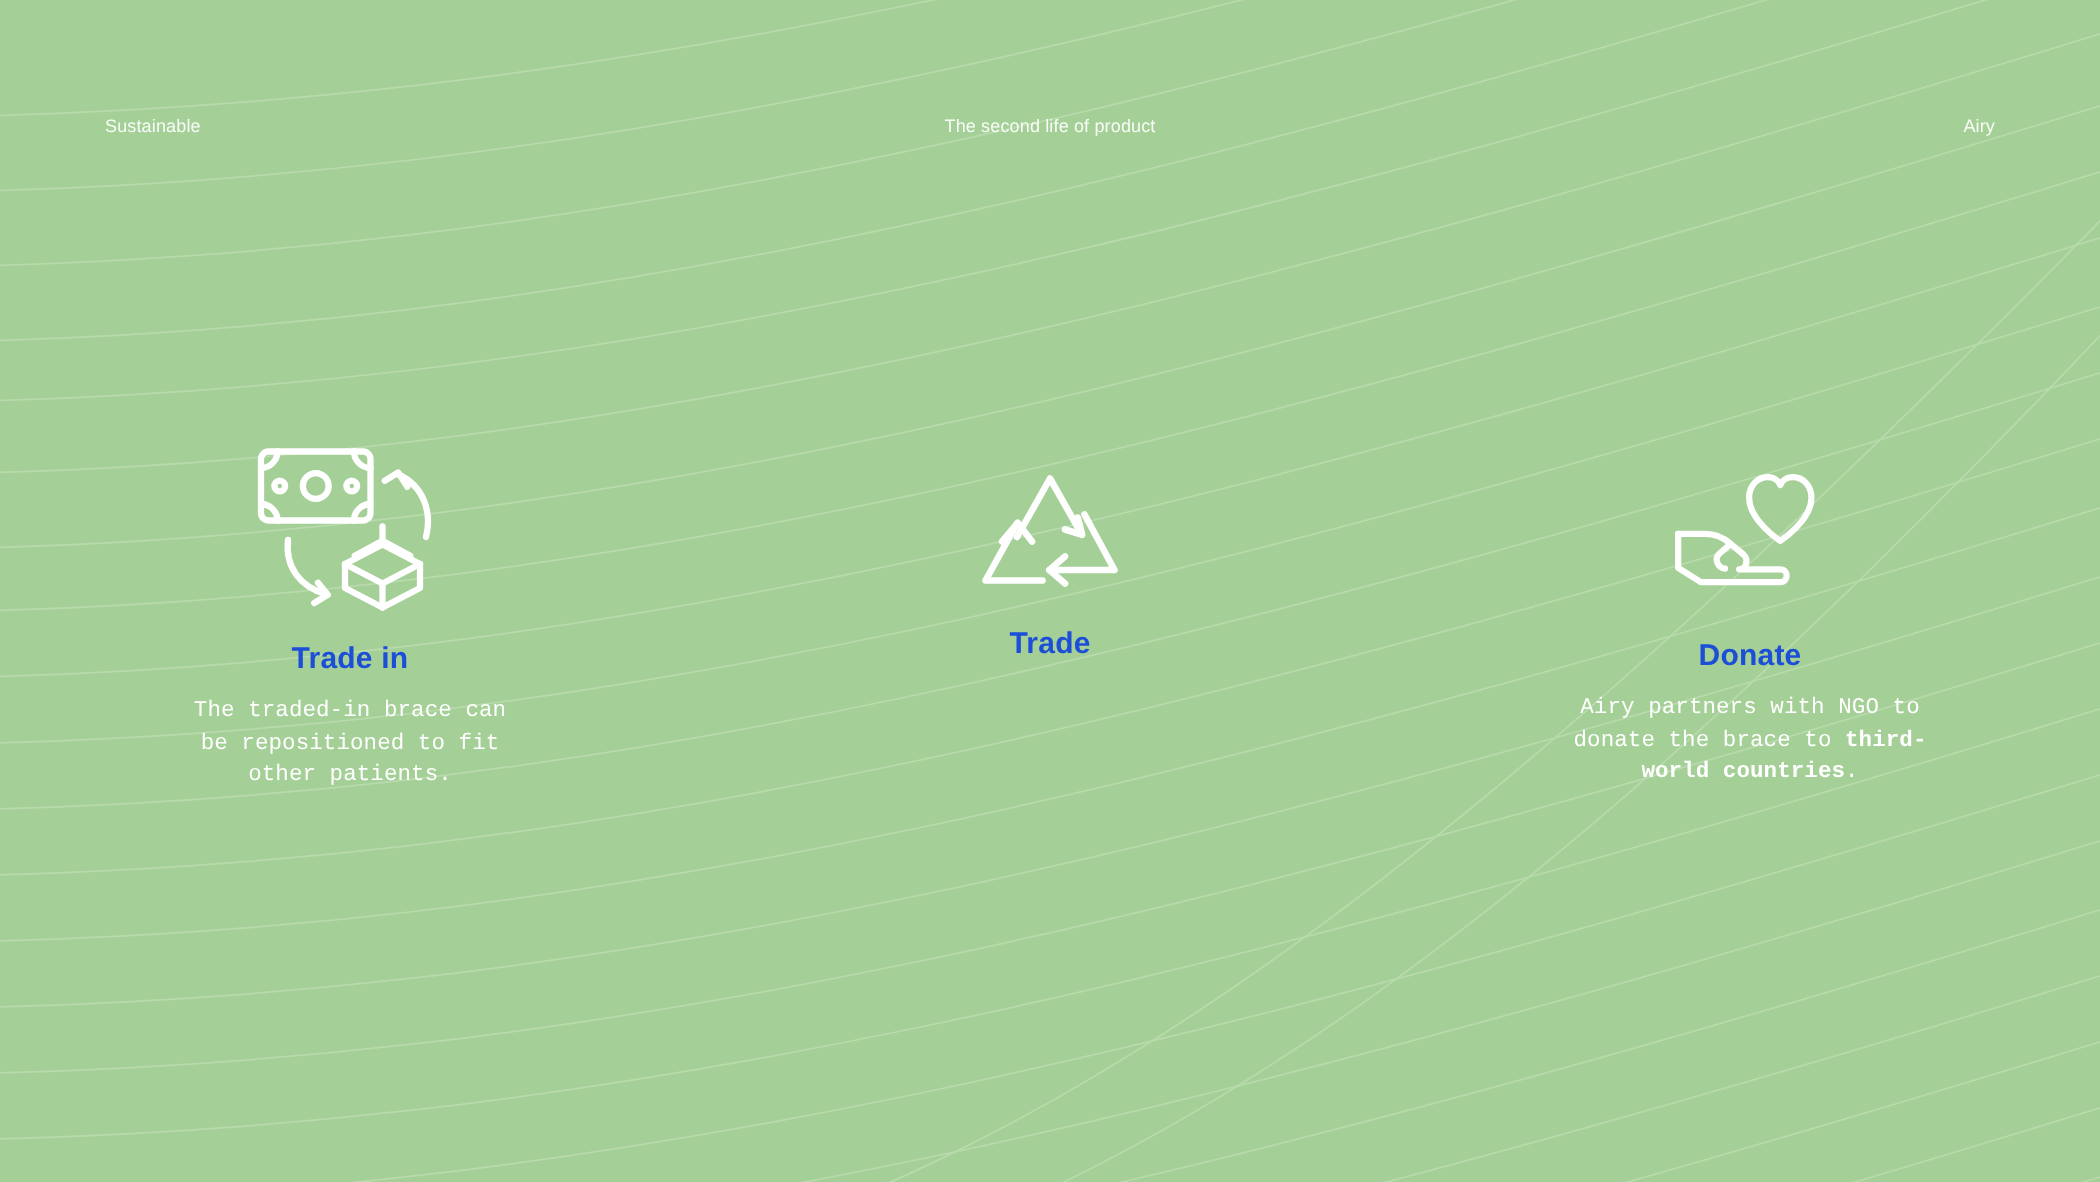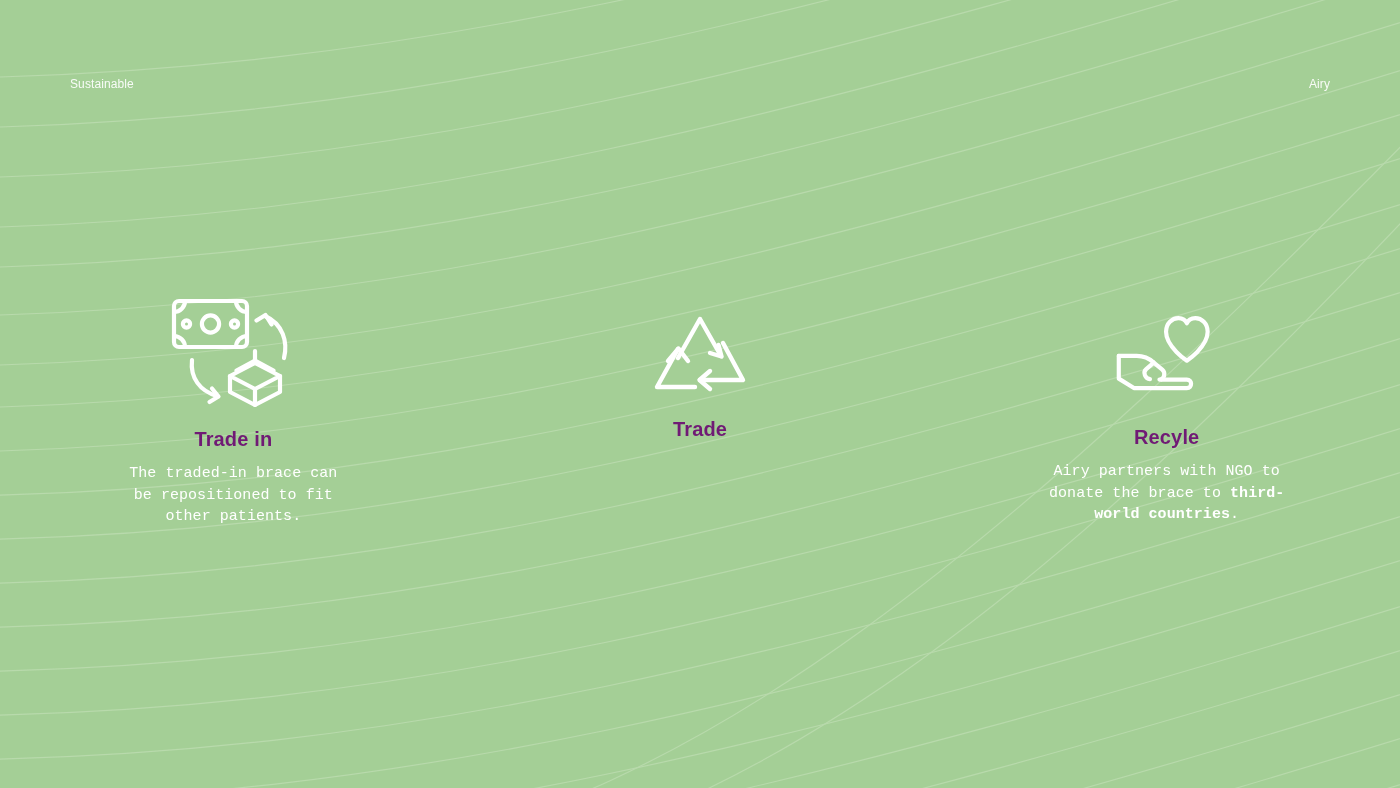--- a/index.html
+++ b/index.html
@@ -64,21 +64,21 @@
   }
   .col-icon {
     height:130px;
     display:flex;
     align-items:center;
     justify-content:center;
   }
   .col-title {
     font-size:20px;
     font-weight:700;
-    color:#701a75;
+    color:#1d4ed8;
     letter-spacing:.15px;
     margin-top:8px;
     margin-bottom:12px;
   }
   .col-body {
     font-size:15px;
     line-height:21.5px;
     font-weight:400;
     color:#ffffff;
     letter-spacing:.05px;
@@ -125,20 +125,23 @@
     <path d="M-40 1024 C 380 1018, 760 938, 1460 720"></path>
     <path d="M-40 1068 C 380 1062, 760 984, 1460 766"></path>
     <path d="M-40 1112 C 380 1106, 760 1028, 1460 810"></path>
     <path d="M 360 860 C 700 800, 1000 560, 1460 86"></path>
     <path d="M 430 880 C 770 820, 1060 590, 1460 160"></path>
   </g>
 </svg>
 
 <div class="header">
   <span class="header-item">Sustainable</span>
+  <div class="header-center">
+    <span class="header-item">The second life of product</span>
+  </div>
   <span class="header-item">Airy</span>
 </div>
 
 <div class="columns">
 
   <div class="col col-1">
     <div class="col-icon">
       <svg class="icon" width="130" height="126" viewBox="0 0 130 126" fill="none" stroke="#ffffff" stroke-width="4.2" stroke-linecap="round" stroke-linejoin="round">
 
         <rect x="6" y="9" width="73" height="46" rx="5"></rect>
@@ -196,17 +199,17 @@
                  C 98 43.5, 76 58, 76 58 Z"></path>
 
         <path d="M4 53 L 4 77 L 20 87 L 76 87
                  C 82 87, 82 78, 76 78
                  L 49 78"></path>
         <path d="M4 53 L 23 53 C 30 53, 36 55.5, 41 60
                  L 50 67.5 C 54 71, 52 78, 47 78"></path>
         <path d="M41 60 L 33 67 C 29 70.5, 32 77, 37 77.5"></path>
       </svg>
     </div>
-    <div class="col-title">Recyle</div>
+    <div class="col-title">Donate</div>
     <div class="col-body">Airy partners with NGO to donate the brace to <b>third-world countries</b>.</div>
   </div>
 
 </div>
 
 </body></html>

